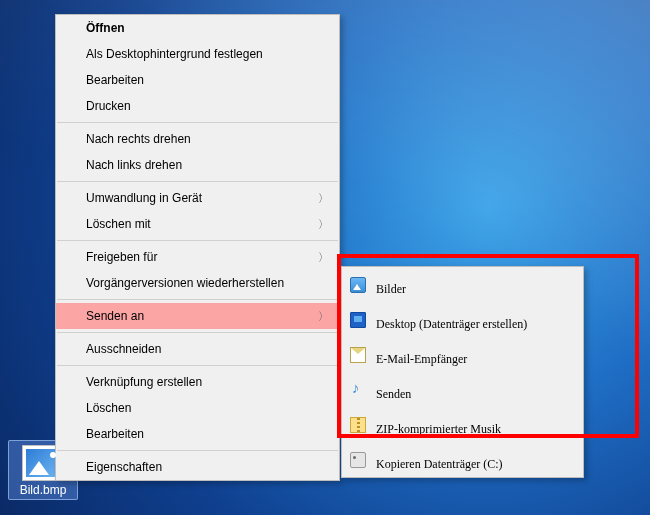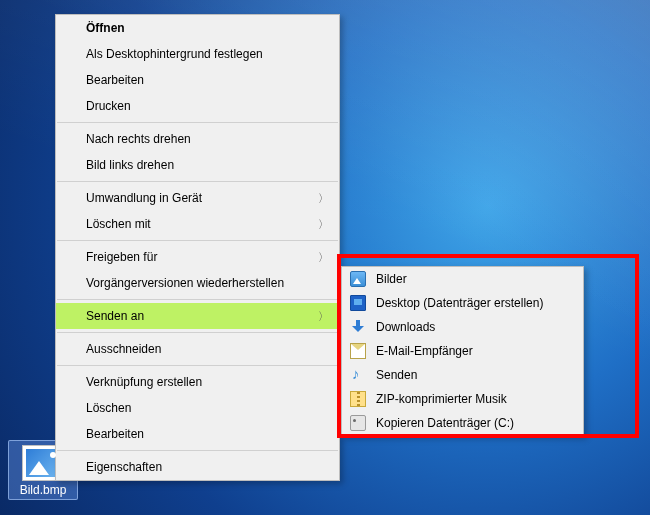--- a/index.html
+++ b/index.html
@@ -70,30 +70,30 @@
     color: #000;
   }
   .ctx.main { left: 55px; top: 14px; width: 285px; }
   .ctx .item {
     padding: 6px 24px 6px 30px;
     position: relative;
     white-space: nowrap;
     cursor: default;
   }
   .ctx .item.bold { font-weight: 700; }
-  .ctx .item.hover { background: #bef264; }
+  .ctx .item.hover { background: #fca5a5; }
   .ctx .sep { height: 1px; background: #d0d0d0; margin: 3px 1px; }
   .ctx .item .arrow {
     position: absolute; right: 10px; top: 50%; transform: translateY(-50%);
     font-size: 11px; color: #555;
   }
 
   
   .ctx.sub { left: 341px; top: 266px; width: 243px; }
-  .ctx.sub .item { padding: 5px 14px 5px 34px; }
+  .ctx.sub .item { padding: 15px 14px 5px 34px; font-family: Liberation Serif, serif; }
   .ctx.sub .ico {
     position: absolute; left: 8px; top: 50%; transform: translateY(-50%);
     width: 16px; height: 16px;
   }
 
   
   .ico-pictures { background: linear-gradient(#6cb7f5,#3b8fd6); border:1px solid #2a6fb0; border-radius:2px; }
   .ico-pictures::after { content:""; position:absolute; left:2px; bottom:2px; width:0;height:0;
     border-left:4px solid transparent;border-right:4px solid transparent;border-bottom:6px solid #fff; }
   .ico-desktop { background:#1e62c7; border:1px solid #114a9c; border-radius:1px; }
@@ -132,21 +132,21 @@
   </div>
 </div>
 
 <div class="ctx main">
   <div class="item bold"><span>Öffnen</span></div>
   <div class="item"><span>Als Desktophintergrund festlegen</span></div>
   <div class="item"><span>Bearbeiten</span></div>
   <div class="item"><span>Drucken</span></div>
   <div class="sep"></div>
   <div class="item"><span>Nach rechts drehen</span></div>
-  <div class="item"><span>Bild links drehen</span></div>
+  <div class="item"><span>Nach links drehen</span></div>
   <div class="sep"></div>
   <div class="item"><span>Umwandlung in Gerät</span><span class="arrow">〉</span></div>
   <div class="item"><span>Löschen mit</span><span class="arrow">〉</span></div>
   <div class="sep"></div>
   <div class="item"><span>Freigeben für</span><span class="arrow">〉</span></div>
   <div class="item"><span>Vorgängerversionen wiederherstellen</span></div>
   <div class="sep"></div>
   <div class="item hover"><span>Senden an</span><span class="arrow">〉</span></div>
   <div class="sep"></div>
   <div class="item"><span>Ausschneiden</span></div>
@@ -154,20 +154,19 @@
   <div class="item"><span>Verknüpfung erstellen</span></div>
   <div class="item"><span>Löschen</span></div>
   <div class="item"><span>Bearbeiten</span></div>
   <div class="sep"></div>
   <div class="item"><span>Eigenschaften</span></div>
 </div>
 
 <div class="ctx sub">
   <div class="item"><span class="ico ico-pictures"></span><span>Bilder</span></div>
   <div class="item"><span class="ico ico-desktop"></span><span>Desktop (Datenträger erstellen)</span></div>
-  <div class="item"><span class="ico ico-downloads"></span><span>Downloads</span></div>
   <div class="item"><span class="ico ico-mail"></span><span>E-Mail-Empfänger</span></div>
   <div class="item"><span class="ico ico-music"></span><span>Senden</span></div>
   <div class="item"><span class="ico ico-zip"></span><span>ZIP-komprimierter Musik</span></div>
   <div class="item"><span class="ico ico-drive"></span><span>Kopieren Datenträger (C:)</span></div>
 </div>
 
 <div class="highlight" style="left:337px;top:254px;width:302px;height:184px;"></div>
 
 </body></html>

